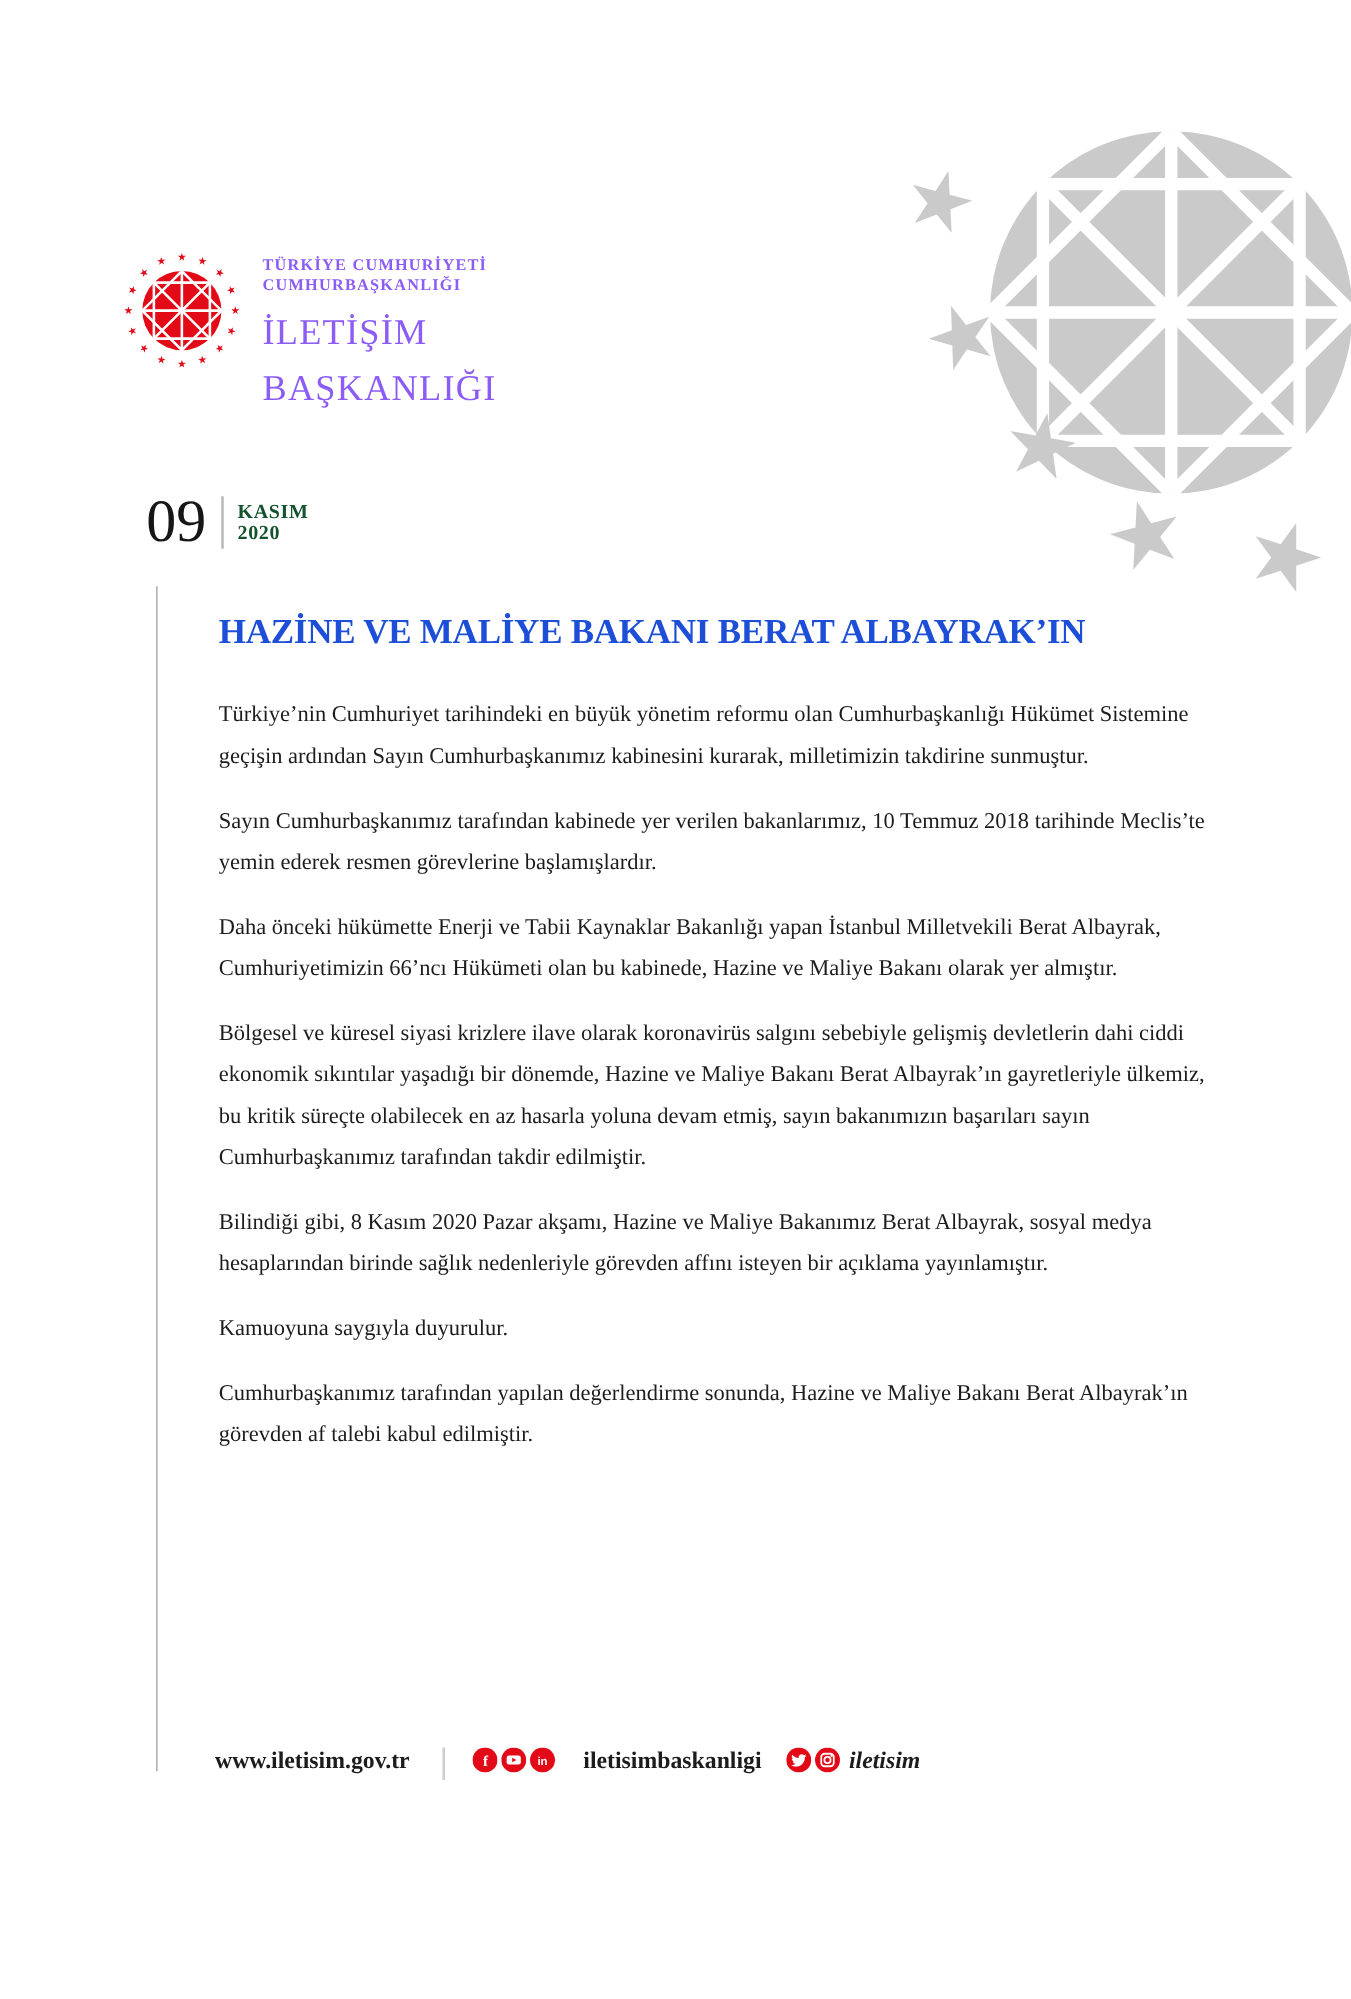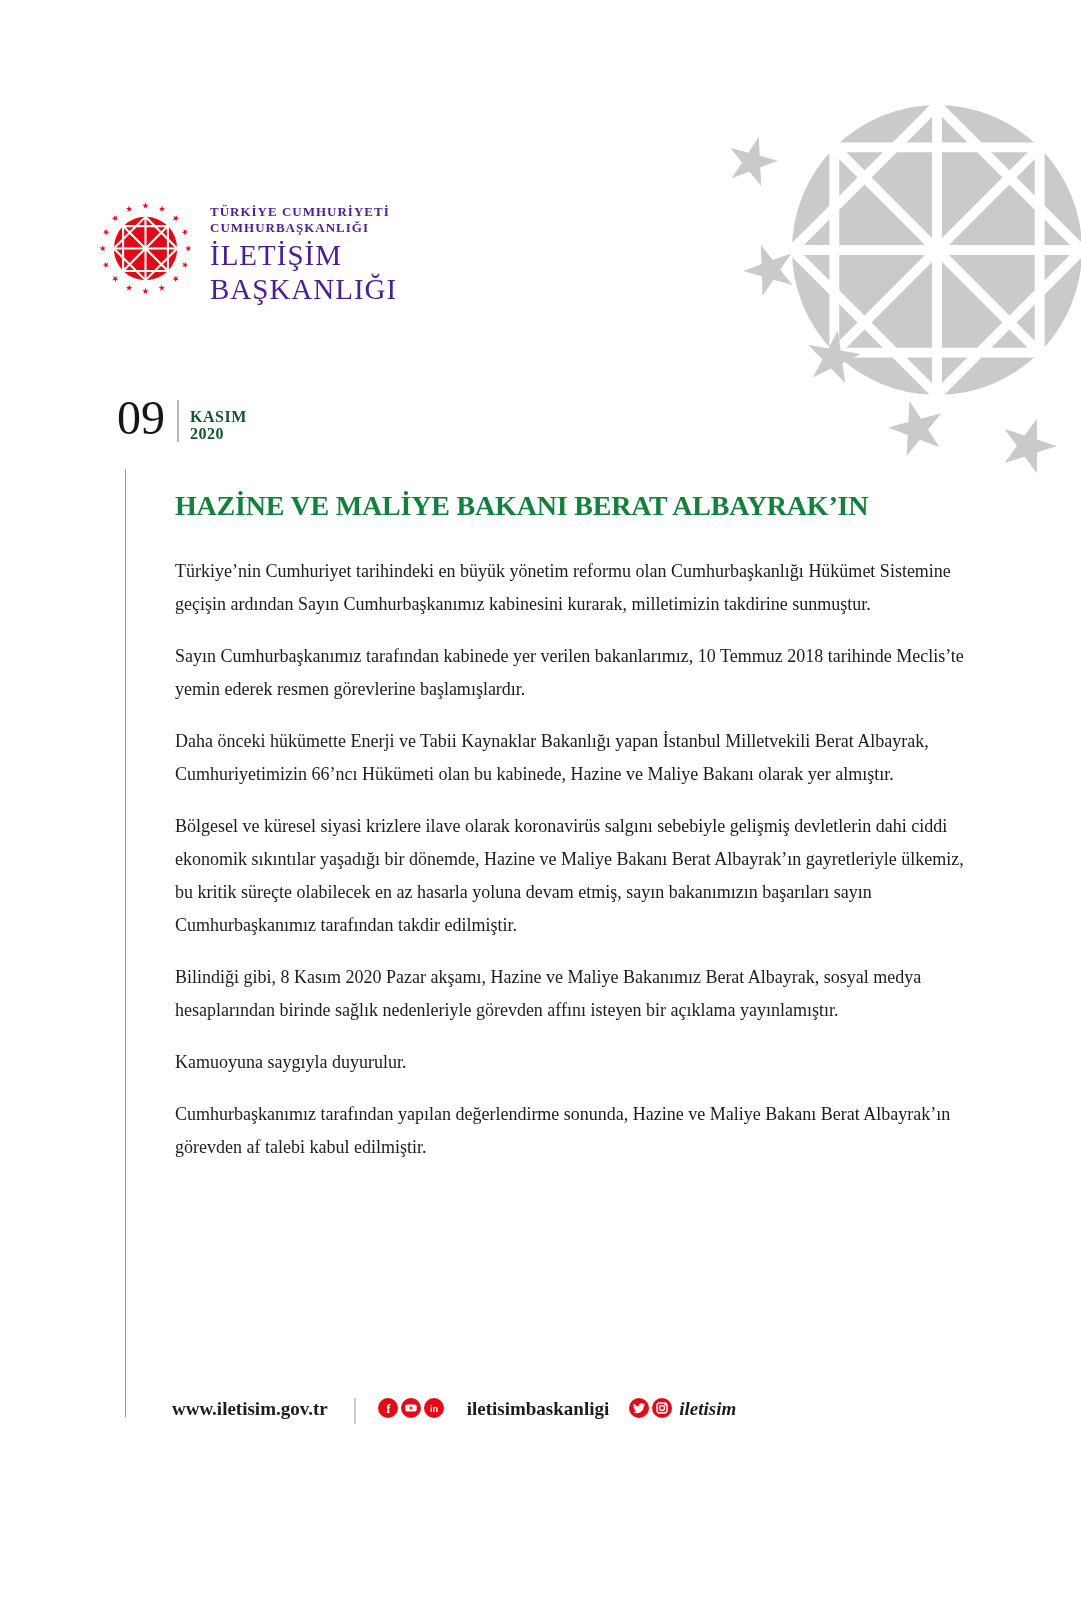--- a/index.html
+++ b/index.html
@@ -3,36 +3,36 @@
 <meta charset="utf-8">
 <style>
   html,body{margin:0;padding:0;}
   body{
     width:1081px;height:1599px;position:relative;background:#ffffff;
     font-family:"Liberation Serif", serif;overflow:hidden;
   }
   
   .logo-wrap{position:absolute;left:98px;top:196px;display:flex;align-items:flex-start;}
   .logo-emblem{width:95px;height:105px;flex:0 0 auto;}
-  .logo-text{margin-left:17px;color:#4c1d95;padding-top:8px;}
+  .logo-text{margin-left:17px;color:#8b5cf6;padding-top:8px;}
   .logo-small{font-size:13px;font-weight:bold;letter-spacing:1px;line-height:16px;}
-  .logo-big{font-size:29px;line-height:29px;letter-spacing:1px;margin-top:5px;}
+  .logo-big{font-size:29px;line-height:29px;letter-spacing:1px;margin-top:16px;}
   
   .emblem-gray{position:absolute;left:792px;top:105px;width:290px;height:290px;}
   .emblem-stars{position:absolute;left:700px;top:90px;width:381px;height:400px;}
   
-  .date{position:absolute;left:117px;top:394px;display:flex;align-items:flex-end;}
+  .date{position:absolute;left:117px;top:394px;display:flex;align-items:flex-start;}
   .date-day{font-size:48px;line-height:48px;color:#161616;}
   .date-sep{width:2px;height:42px;background:#b9b9b9;margin:3px 11px 0 12px;}
   .date-my{padding-top:7px;color:#14532d;font-weight:bold;font-size:16px;line-height:17px;letter-spacing:0.5px;}
   
   .vrule{position:absolute;left:125px;top:469px;width:1px;height:948px;background:#9b9b9b;}
   
   .doc{position:absolute;left:175px;top:487px;width:805px;color:#1c1c1c;}
-  .doc h1{font-size:28px;line-height:38px;margin:0 0 30px 0;color:#15803d;letter-spacing:-0.2px;}
+  .doc h1{font-size:28px;line-height:38px;margin:0 0 30px 0;color:#1d4ed8;letter-spacing:-0.2px;}
   .doc h1 span{display:block;white-space:nowrap;}
   .doc p{font-size:18px;line-height:33px;margin:0 0 19px 0;}
   
   .footer{position:absolute;left:172px;top:1398px;display:flex;align-items:flex-start;
           font-size:19px;font-weight:bold;color:#1c1c1c;}
   .f-div{width:2px;height:26px;background:#cccccc;margin:0 22px 0 26px;}
   .icons{display:flex;align-items:center;gap:3px;}
   .icon{width:20px;height:20px;display:block;}
   .handle1{margin-left:23px;}
   .icons-2{margin-left:20px;}

